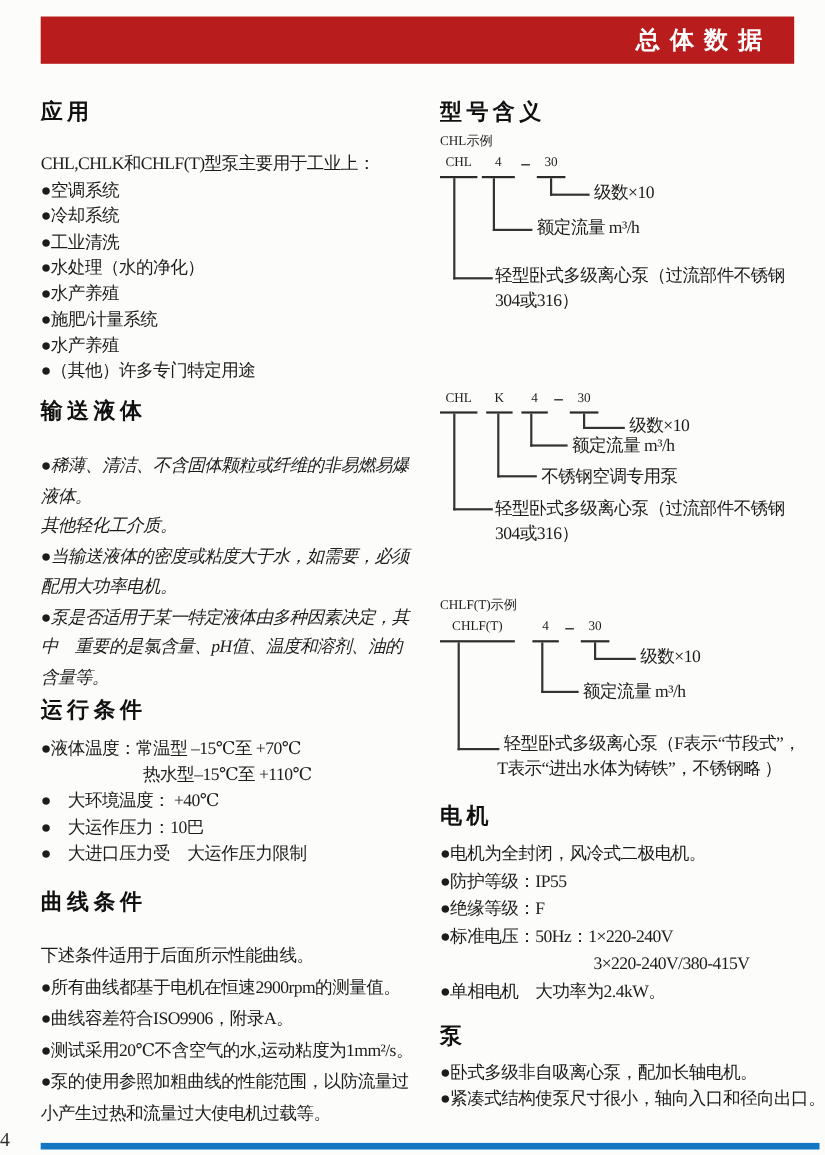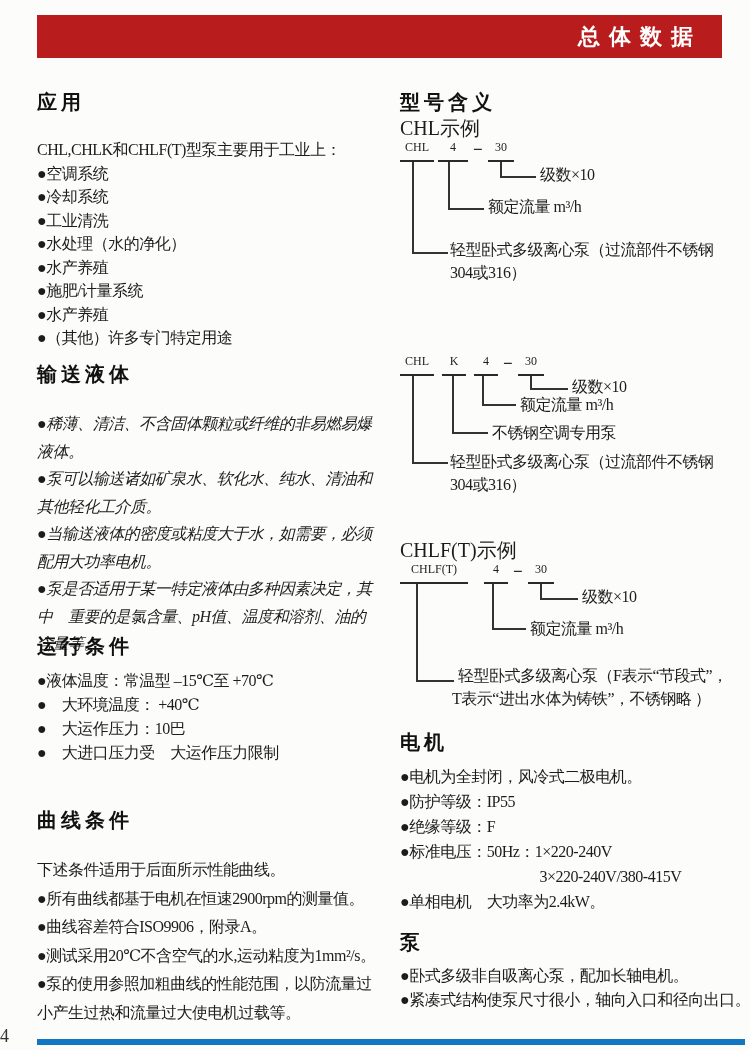--- a/index.html
+++ b/index.html
@@ -27,21 +27,21 @@
   }
   .lines{margin-top:22px;}
   .line{white-space:nowrap;font-size:16px;letter-spacing:-0.5px;}
   .lh235 .line{line-height:23.5px;}
   .lh275 .line{line-height:27.5px;font-style:italic;}
   .lh240 .line{line-height:24px;}
   .lh285 .line{line-height:28.5px;}
   .lh250 .line{line-height:25px;}
   
   .diagram{position:absolute;left:400px;width:350px;}
-  .dg-title{font-size:20px;line-height:20px;white-space:nowrap;}
+  .dg-title{font-size:12px;line-height:20px;white-space:nowrap;}
   .code-row{position:absolute;left:0;top:22px;height:22px;width:100%;}
   .seg{
     position:absolute;top:0;height:20px;text-align:center;
     font-size:12px;border-bottom:2px solid #2a2a2a;
   }
   .dash{position:absolute;top:0;font-size:17px;font-weight:bold;}
   .lshape{position:absolute;border-left:2px solid #333;border-bottom:2px solid #333;}
   .dg-label{position:absolute;font-size:16px;letter-spacing:-0.5px;white-space:nowrap;}
 </style>
 </head>
@@ -66,34 +66,34 @@
         <div class="line">●水产养殖</div>
         <div class="line">●（其他）许多专门特定用途</div>
       </div>
   </section>
 
   <section class="sec" style="left:37px;top:360px">
     <h2 class="h">输送液体</h2>
     <div class="lines lh275">
         <div class="line">●稀薄、清洁、不含固体颗粒或纤维的非易燃易爆</div>
         <div class="line">液体。</div>
-        <div class="line">●泵可以输送诸如矿泉水、软化水、纯水、清油和</div>
         <div class="line">其他轻化工介质。</div>
         <div class="line">●当输送液体的密度或粘度大于水，如需要，必须</div>
         <div class="line">配用大功率电机。</div>
         <div class="line">●泵是否适用于某一特定液体由多种因素决定，其</div>
         <div class="line">中　重要的是氯含量、pH值、温度和溶剂、油的</div>
         <div class="line">含量等。</div>
       </div>
   </section>
 
   <section class="sec" style="left:37px;top:632px">
     <h2 class="h">运行条件</h2>
     <div class="lines lh240" style="margin-top:9px">
         <div class="line">●液体温度：常温型 –15℃至 +70℃</div>
+        <div class="line">　　　　　　热水型–15℃至 +110℃</div>
         <div class="line">●　大环境温度： +40℃</div>
         <div class="line">●　大运作压力：10巴</div>
         <div class="line">●　大进口压力受　大运作压力限制</div>
       </div>
   </section>
 
   <section class="sec" style="left:37px;top:806px">
     <h2 class="h">曲线条件</h2>
     <div class="lines lh285">
         <div class="line">下述条件适用于后面所示性能曲线。</div>

